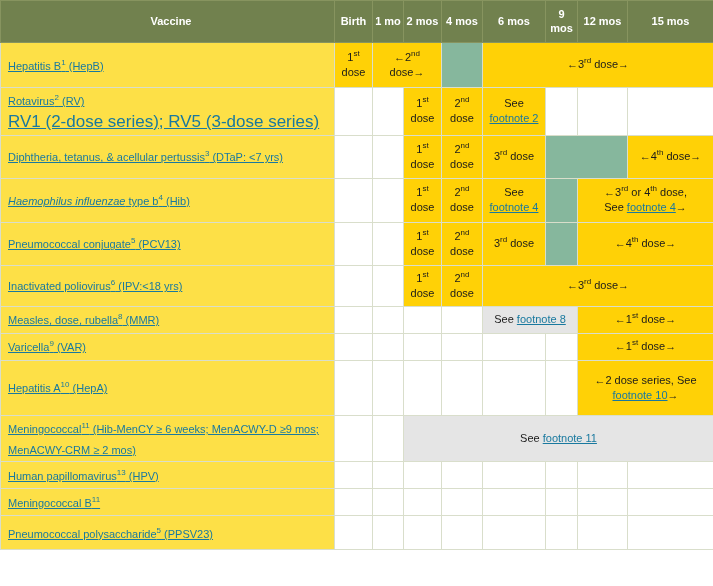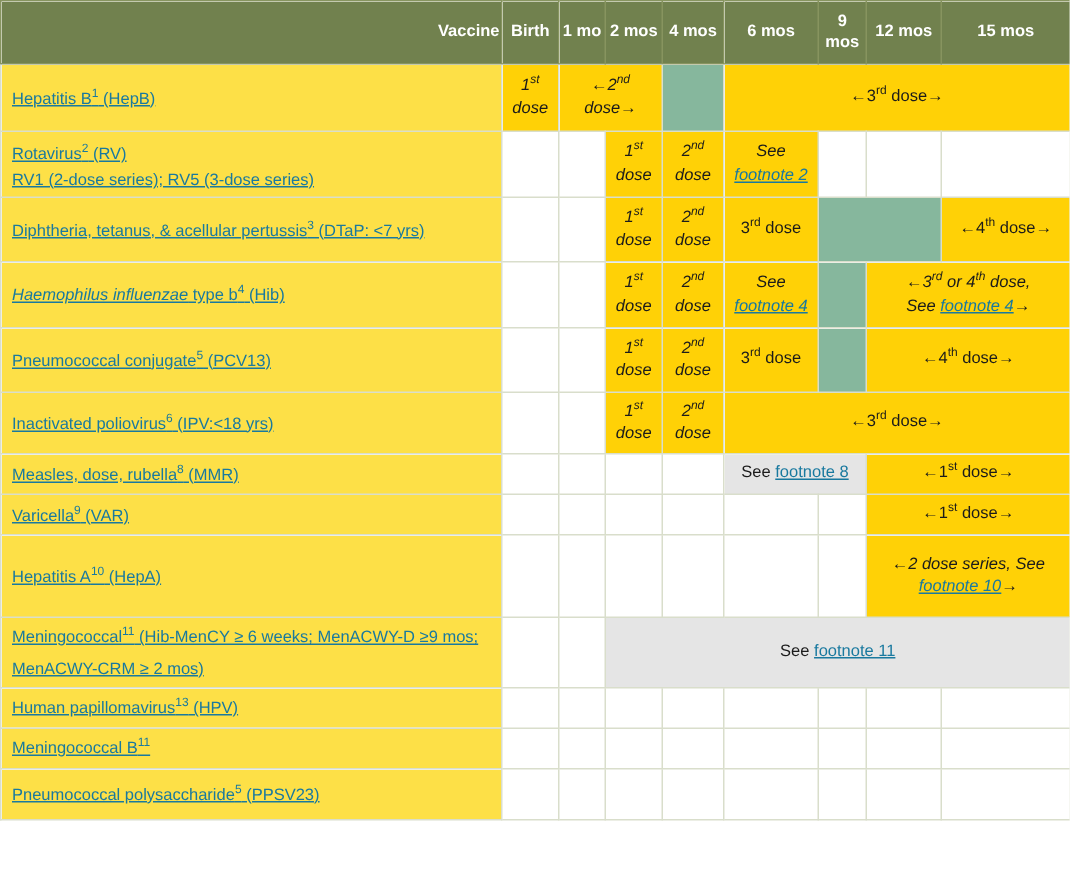--- a/index.html
+++ b/index.html
@@ -3,32 +3,32 @@
 <meta charset="utf-8">
 <style>
   * { box-sizing: border-box; }
   html,body { margin:0; padding:0; background:#ffffff; }
   .frame { width:713px; height:586px; overflow:hidden; font-family:"Liberation Sans", sans-serif; }
   table.sched { width:713px; border-collapse:collapse; table-layout:fixed; background:#fff; border:1px solid #c2cbb2; }
   th, td { border:1px solid #d9decb; overflow:hidden; padding:0; }
   thead th { background:#71814E; color:#ffffff; font-size:11px; font-weight:bold;
              text-align:center; vertical-align:middle; line-height:1.25; padding:2px 1px;
              border-color:#87945f; }
-  thead th.vac { text-align:right; padding-left:8px; }
+  thead th.vac { text-align:center; padding-left:8px; }
   td.name { text-align:left; vertical-align:middle; padding:2px 7px; line-height:1.3; background:#fde047; }
   .vname { color:#19799F; text-decoration:underline; font-size:11px; cursor:pointer; }
   .vname i { font-style:italic;margin-top:25px; }
-  .vname2 { display:block; color:#19799F; text-decoration:underline; font-size:11px; cursor:pointer; }
+  .vname2 { display:block; color:#19799F; text-decoration:underline; font-size:17px; cursor:pointer; }
   sup { font-size:8px; line-height:0; }
   td.cell { text-align:center; vertical-align:middle; font-size:11px; color:#1b1b1b; line-height:1.4; }
   td.y { background:#FFD106; }
   td.g { background:#86B79D; }
   td.p { background:#e5e5e5; }
   .fn { color:#19799F; text-decoration:underline; cursor:pointer; }
-  .l { line-height:1.4;font-style:italic; }
+  .l { line-height:1.4; }
 </style>
 </head>
 <body>
 
 <div class="frame">
 <table class="sched">
   <colgroup>
     <col style="width:334px">
         <col style="width:38px">
         <col style="width:31px">

